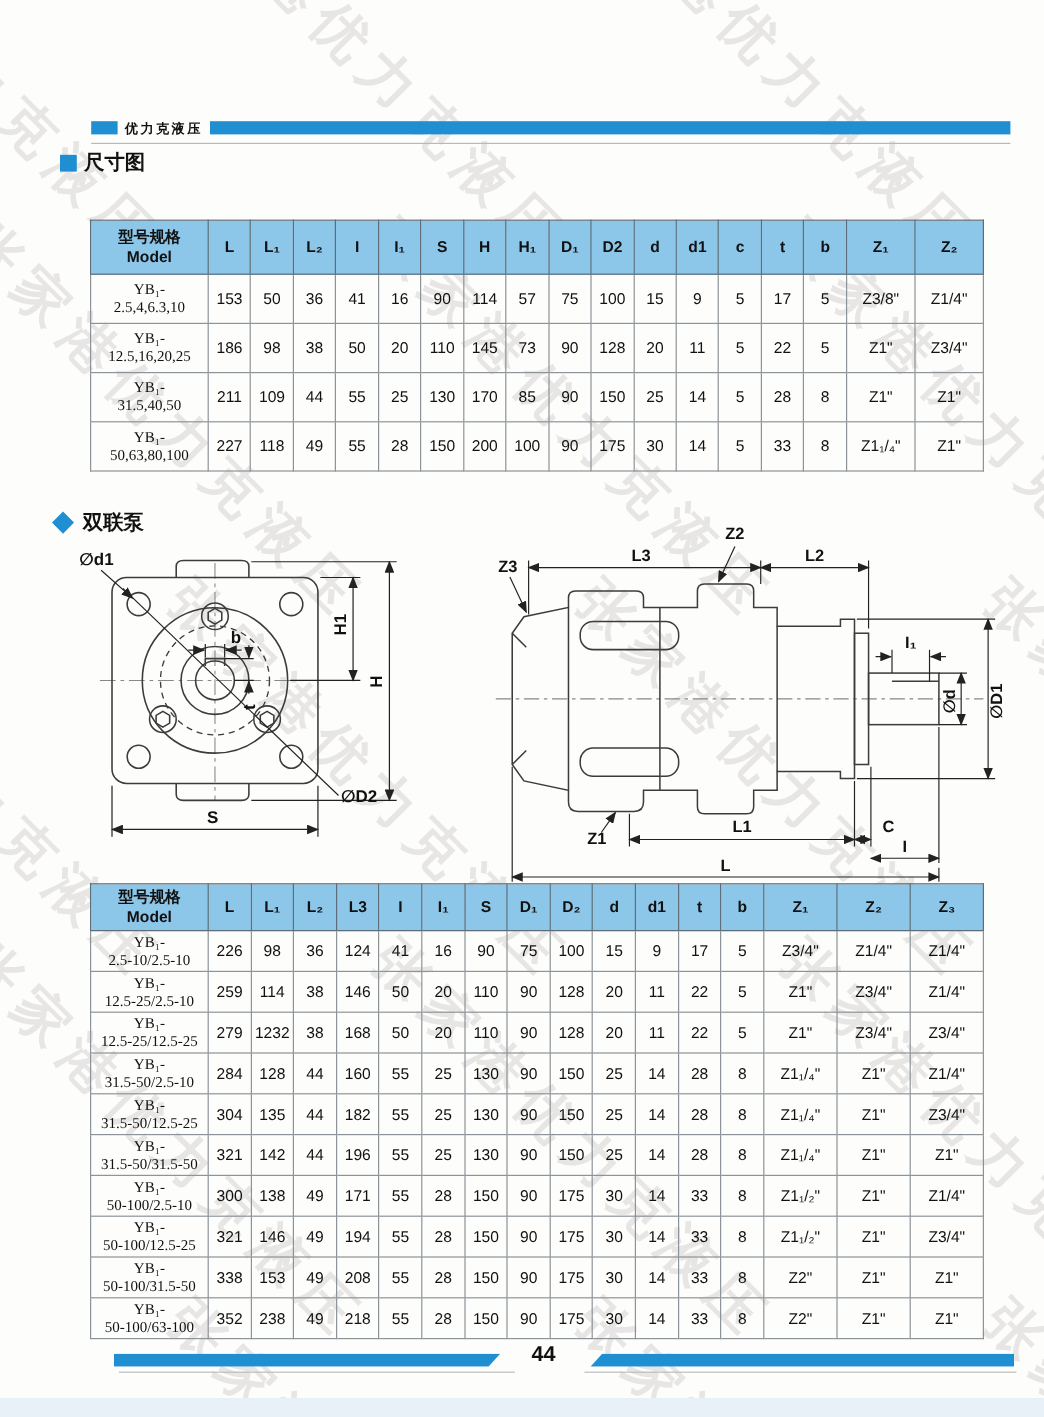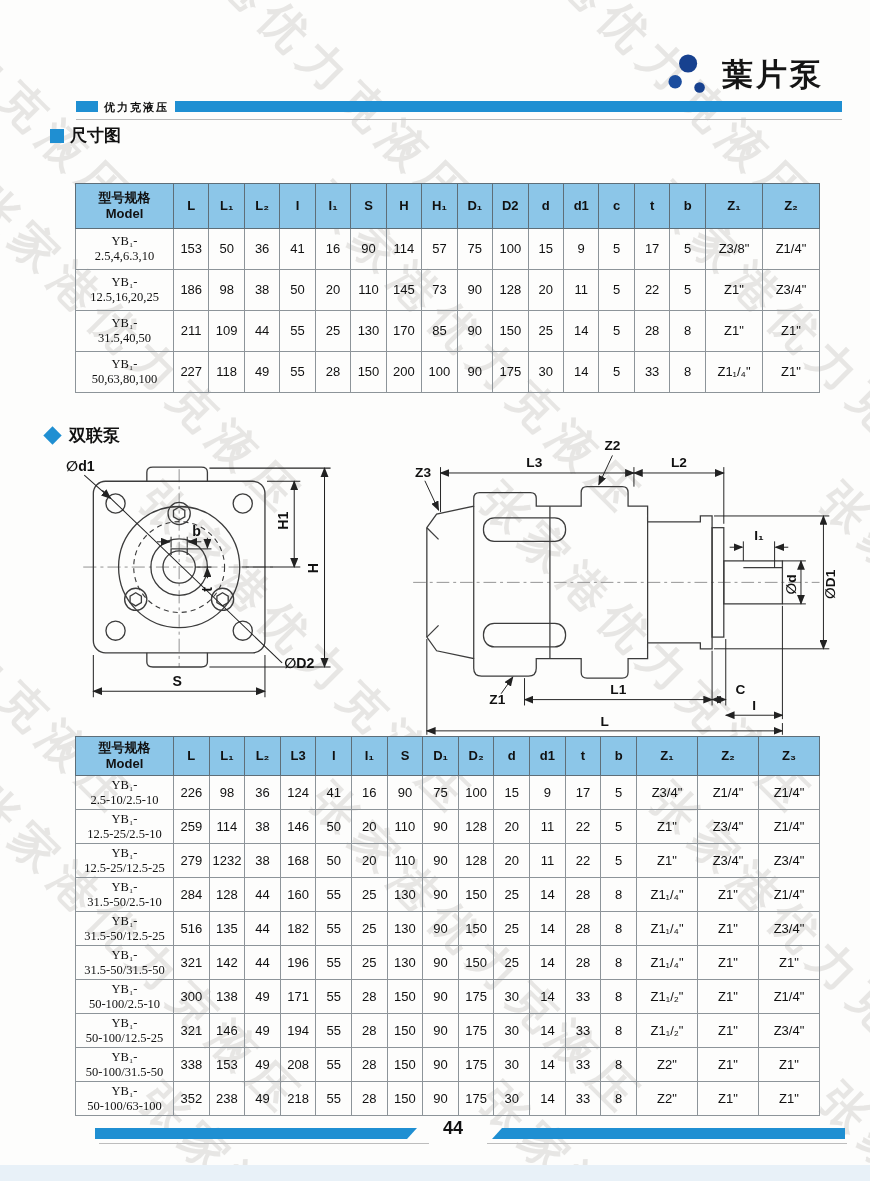--- a/index.html
+++ b/index.html
@@ -94,28 +94,20 @@
     </div>
 
 
   <div class="abs" id="brand-row">
     <span class="bar-seg s1"></span>
     <span id="brand-text">优力克液压</span>
     <span class="bar-seg s2"></span>
   </div>
   <div class="abs" id="header-line"></div>
 
-  <div class="abs" id="title-block">
-    <svg width="44" height="46" viewBox="0 0 46 48">
-      <circle cx="21" cy="12" r="9.5" fill="#17418f"></circle>
-      <circle cx="7.5" cy="31" r="7" fill="#1b4d9e"></circle>
-      <circle cx="33" cy="37" r="5.5" fill="#17418f"></circle>
-    </svg>
-    <h1 id="page-title">葉片泵</h1>
-  </div>
 
   <div class="abs sec-head" id="sec1">
     <span class="marker-square"></span>
     <span>尺寸图</span>
   </div>
 
   <table class="abs spec" id="table1">
       <thead>
         <tr>
           <th>型号规格
@@ -480,21 +472,21 @@
           <td>14</td>
           <td>28</td>
           <td>8</td>
           <td>Z1₁/₄"</td>
           <td>Z1"</td>
           <td>Z1/4"</td>
         </tr>
         <tr>
           <td>YB₁-
 31.5-50/12.5-25</td>
-          <td>516</td>
+          <td>304</td>
           <td>135</td>
           <td>44</td>
           <td>182</td>
           <td>55</td>
           <td>25</td>
           <td>130</td>
           <td>90</td>
           <td>150</td>
           <td>25</td>
           <td>14</td>

